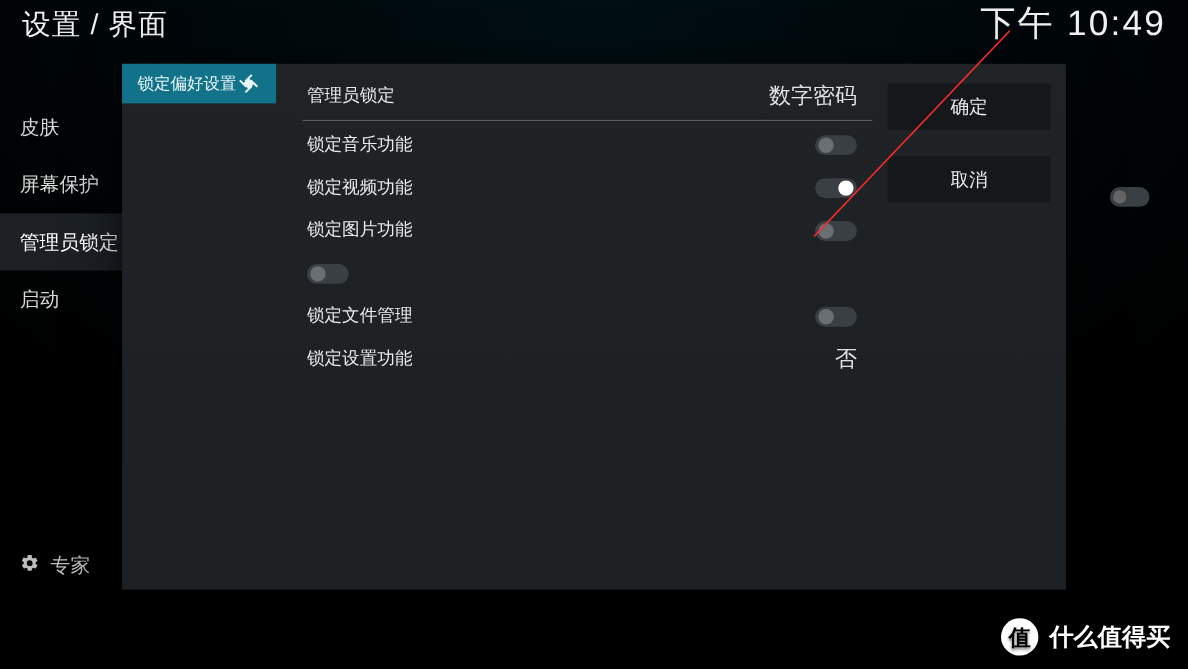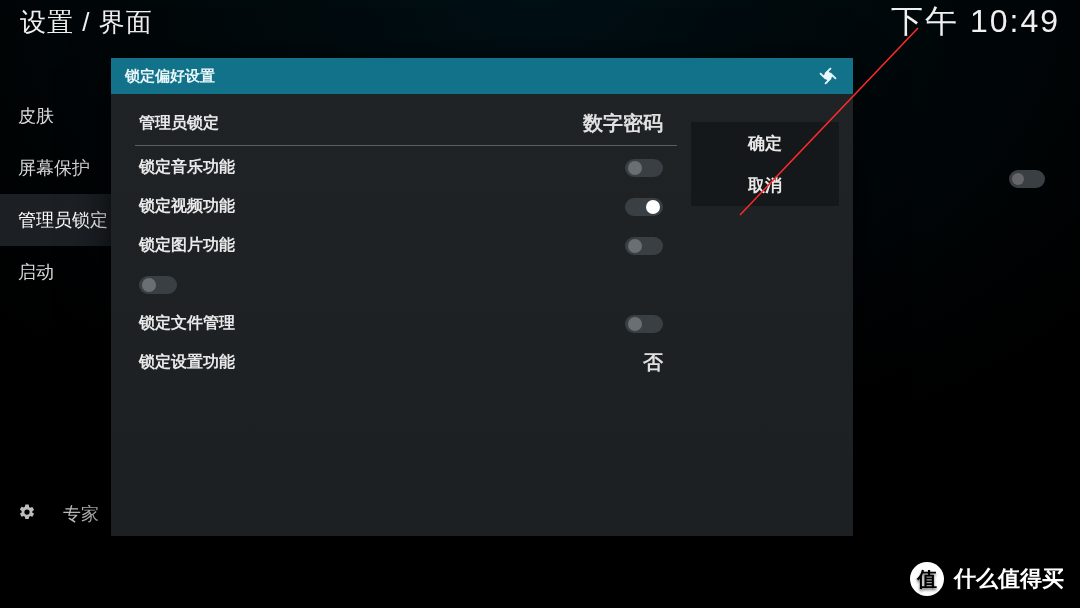--- a/index.html
+++ b/index.html
@@ -39,43 +39,43 @@
 
   
   .bg-toggle {
     position: absolute; right: 35px; top: 170px; width: 36px; height: 18px;
     border-radius: 10px; background: #3a3f44;
   }
   .bg-toggle::after { content:""; position:absolute; left:3px; top:3px; width:12px; height:12px; border-radius:50%; background:#666; }
 
   
   .footer {
-    position: absolute; left: 18px; bottom: 82px; display: flex; align-items: center; gap: 27px;
+    position: absolute; left: 18px; bottom: 82px; display: flex; align-items: center; gap: 10px;
     color: #bdbdbd; font-size: 18px;
   }
   .footer svg { width: 18px; height: 18px; fill: #bdbdbd; }
 
   
   .dialog {
-    position: absolute; left: 111px; top: 58px; width: 742px; height: 478px;
+    position: absolute; left: 111px; top: 58px; width: 858px; height: 478px;
     background: linear-gradient(#1f2326, #1c2023);
     box-shadow: 0 10px 40px rgba(0,0,0,0.8);
-    display: flex; flex-direction: column; font-weight: bold;
+    display: flex; flex-direction: row;
   }
   .dialog-titlebar {
     height: 36px; background: #11728a; display: flex; align-items: center;
     justify-content: space-between; padding: 0 14px;
   }
   .dialog-titlebar .t { color: #e9f6fa; font-size: 15px; }
   .dialog-titlebar .logo { width: 22px; height: 22px; }
   .dialog-titlebar .logo svg { width: 22px; height: 22px; }
 
   .dialog-body { flex: 1; display: flex; }
   .settings-col { flex: 1; padding: 10px 6px 0 24px; }
-  .actions-col { width: 170px; padding: 28px 14px 0 8px; display: flex; flex-direction: column; gap: 0; }
+  .actions-col { width: 170px; padding: 18px 14px 0 8px; display: flex; flex-direction: column; gap: 24px; }
 
   .row {
     display: flex; align-items: center; justify-content: space-between;
     height: 39px; padding: 0 14px 0 4px;
   }
   .row .label { font-size: 16px; color: #eaeaea; }
   .row .val   { font-size: 20px; color: #e0e0e0; }
   .hr { height: 1px; background: #5a5f63; margin: 2px 0 2px 0; }
 
   .toggle {

